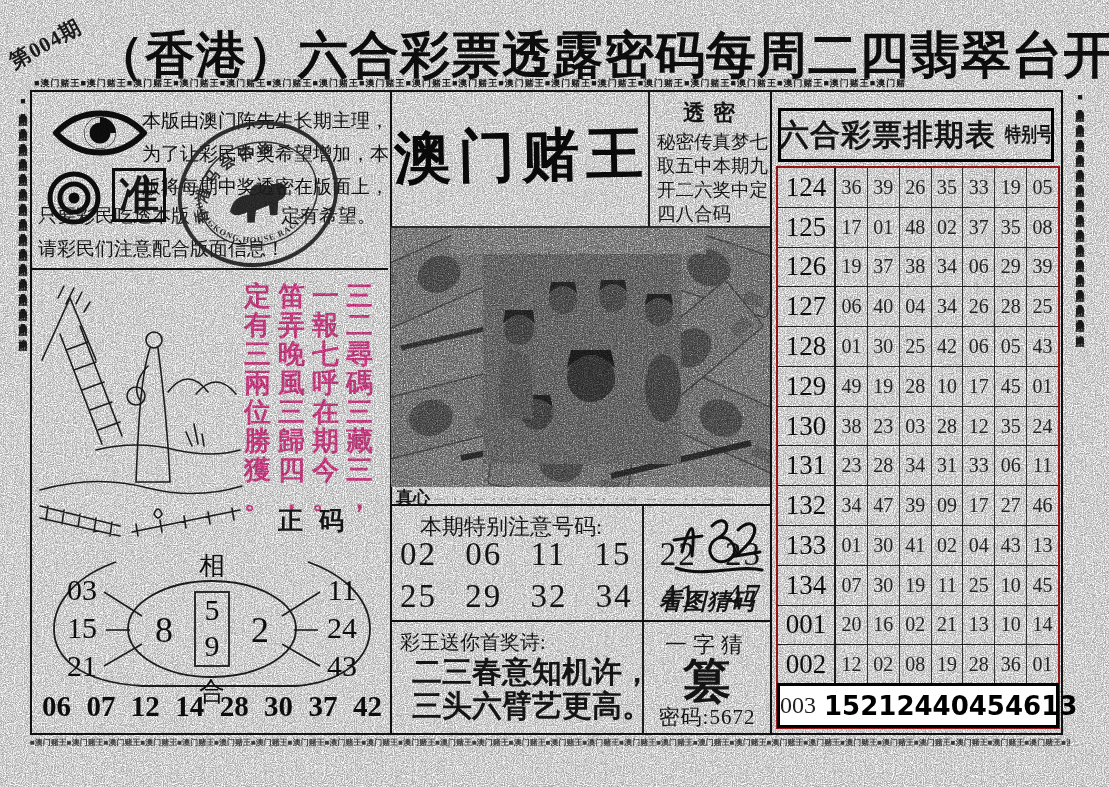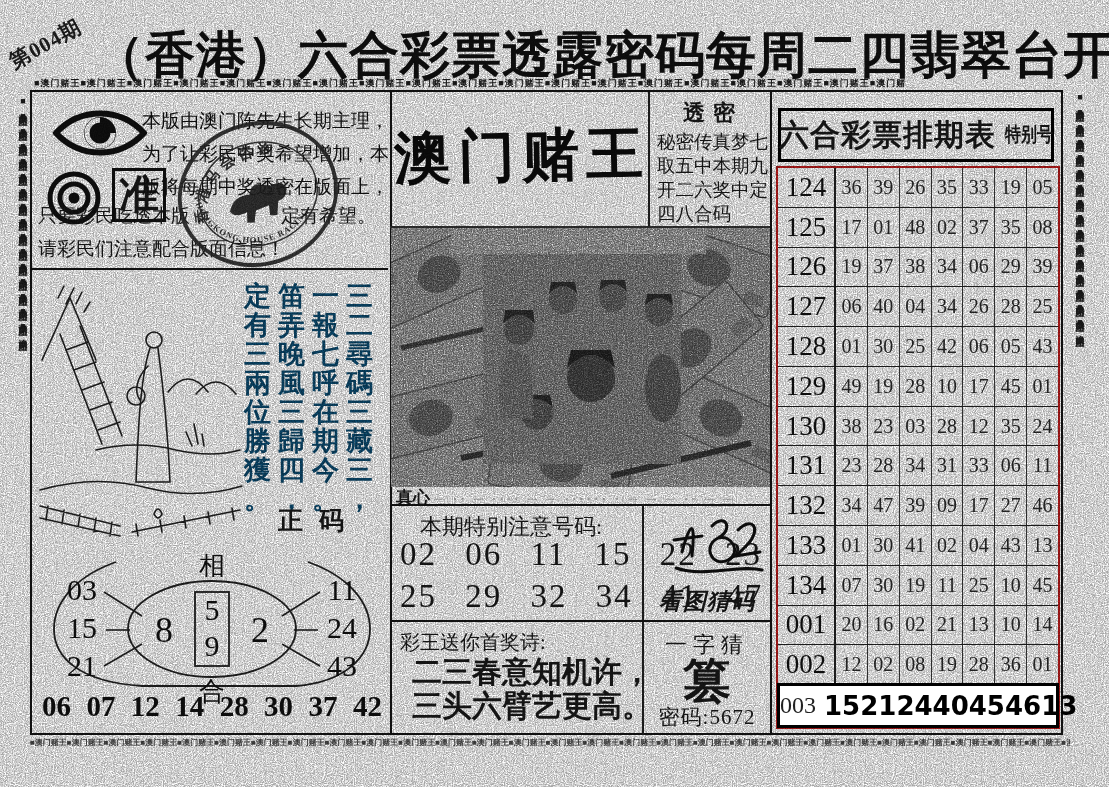--- a/index.html
+++ b/index.html
@@ -33,21 +33,21 @@
   .intro-l4a{left:6px;top:111px;font-size:19px;}
   .intro-l4b{left:249px;top:111px;font-size:19px;}
   .intro-l5{left:6px;top:144px;font-size:19px;}
   .bullseye-wrap{left:14px;top:78px;width:56px;height:56px;}
   .zhun{left:80px;top:76px;width:54px;height:54px;border:3px solid #111;box-sizing:border-box;
         font-size:40px;font-weight:700;text-align:center;line-height:48px;}
   .stamp{left:142px;top:26px;width:168px;height:152px;transform:rotate(-18deg);opacity:.92;}
   .hd1{left:0;top:176px;width:356px;}
   .drawing-wrap{left:4px;top:182px;width:208px;height:268px;}
   .poem-grid{left:212px;top:186px;width:148px;}
-  .poem-row{height:29px;font-size:27px;font-weight:700;letter-spacing:7px;white-space:nowrap;color:#0c4a6e;}
+  .poem-row{height:29px;font-size:27px;font-weight:700;letter-spacing:7px;white-space:nowrap;color:#ec4899;}
   .zhengma{left:246px;top:412px;font-size:25px;font-weight:700;letter-spacing:16px;}
   .oval-wrap{left:14px;top:462px;width:332px;height:150px;}
   .bottom-nums{left:10px;top:598px;width:340px;display:flex;justify-content:space-between;
                font-size:29px;font-weight:600;color:#111;}
 
   
   .masthead{left:362px;top:26px;font-size:57px;font-weight:700;letter-spacing:7px;
             transform:rotate(-1.2deg);white-space:nowrap;color:#0d0d0d;}
   .toumi{left:616px;top:0;width:122px;height:134px;border-left:2px solid #222;box-sizing:border-box;}
   .toumi-heading{text-align:center;font-size:22px;font-weight:700;letter-spacing:8px;padding:6px 0 2px 6px;}

